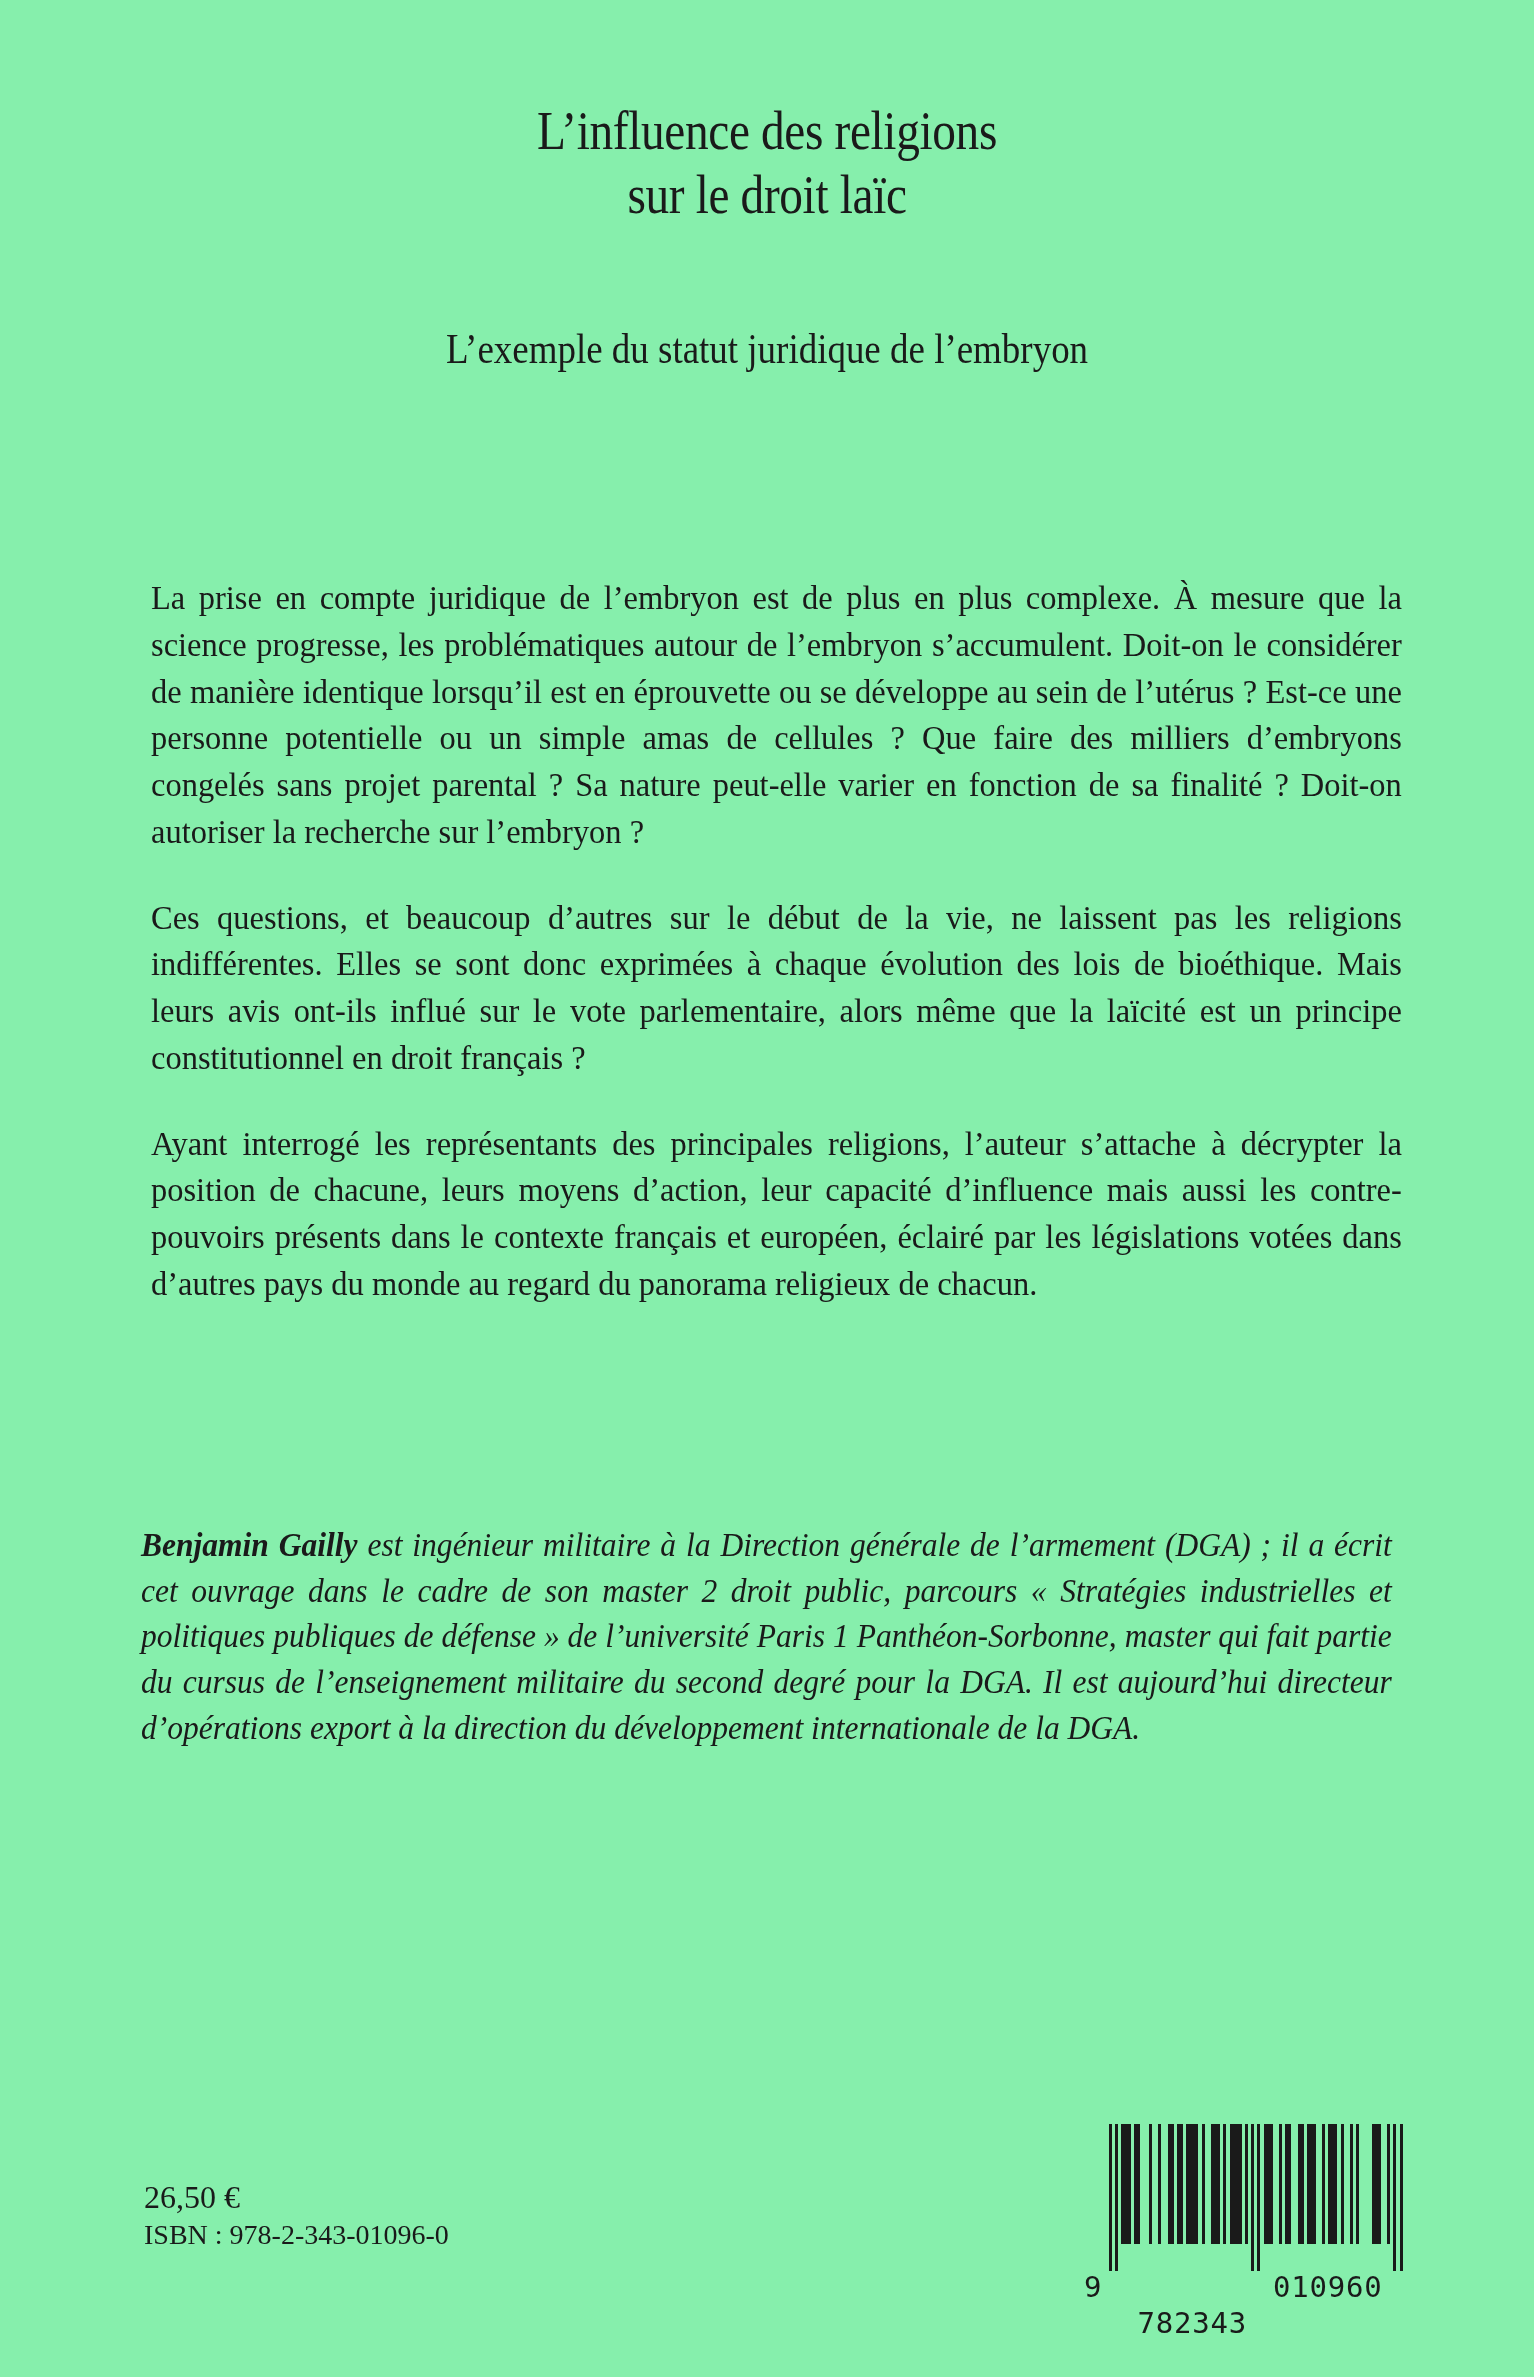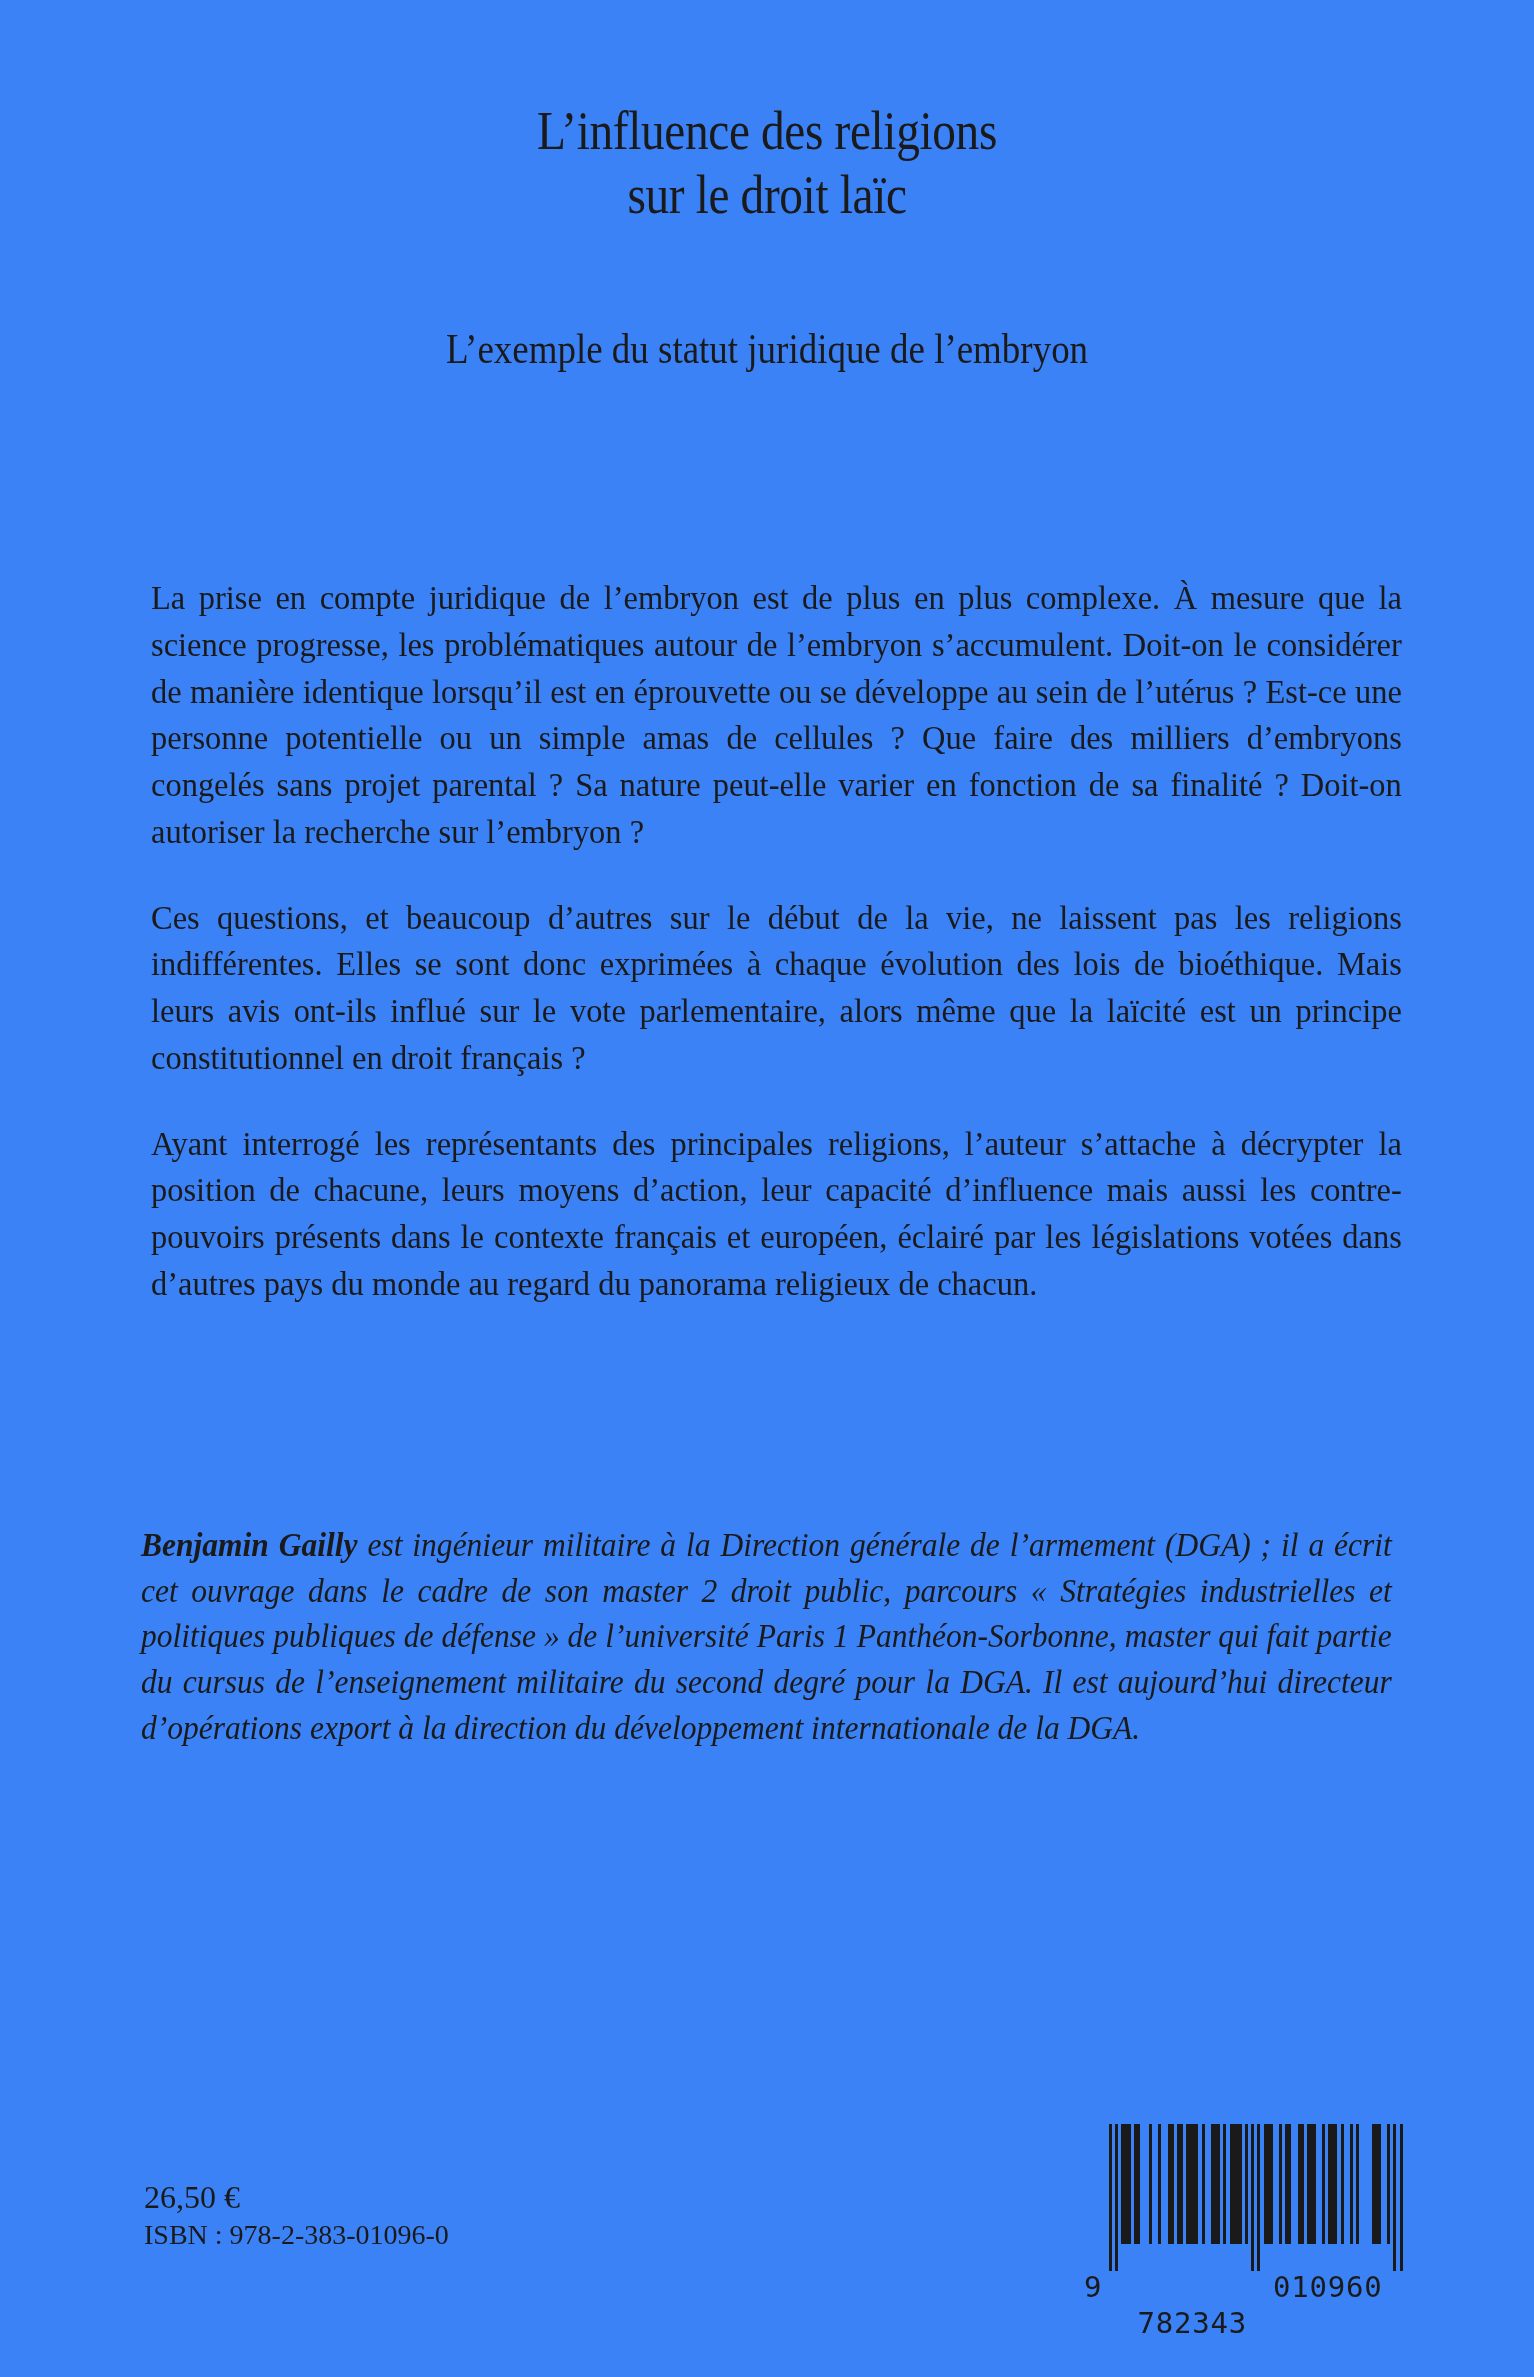--- a/index.html
+++ b/index.html
@@ -4,21 +4,21 @@
 <style>
   html, body {
     margin: 0;
     padding: 0;
     background: #ffffff;
   }
   .page {
     position: relative;
     width: 1534px;
     height: 2377px;
-    background: #3b82f6;
+    background: #86efac;
     font-family: "Liberation Serif", "DejaVu Serif", serif;
     color: #1a1a1a;
     overflow: hidden;
     box-sizing: border-box;
   }
 
   
   .title-block {
     position: absolute;
     left: 0;
@@ -180,21 +180,21 @@
     <p class="para">Ayant interrogé les représentants des principales religions, l’auteur s’attache à décrypter la position de chacune, leurs moyens d’action, leur capacité d’influence mais aussi les contre-pouvoirs présents dans le contexte français et européen, éclairé par les législations votées dans d’autres pays du monde au regard du panorama religieux de chacun.</p>
   </div>
 
   <div class="bio-block">
     <p class="bio"><span class="author-name">Benjamin Gailly</span><span> est ingénieur militaire à la Direction générale de l’armement (DGA) ; il a écrit cet ouvrage dans le cadre de son master 2 droit public, parcours « Stratégies industrielles et politiques publiques de défense » de l’université Paris 1 Panthéon-Sorbonne, master qui fait partie du cursus de l’enseignement militaire du second degré pour la DGA. Il est aujourd’hui directeur d’opérations export à la direction du développement internationale de la DGA.</span></p>
   </div>
 
 
   <div class="price-block">
     <p class="price">26,50 €</p>
-    <p class="isbn">ISBN : 978-2-383-01096-0</p>
+    <p class="isbn">ISBN : 978-2-343-01096-0</p>
   </div>
 
   <div class="barcode-wrap">
     <div class="barcode-bars" id="barcode-bars">
         <span class="guard" style="left: 0px; width: 3.1px;"></span>
         <span class="guard" style="left: 6.2px; width: 3.1px;"></span>
         <span class="norm" style="left: 12.4px; width: 9.3px;"></span>
         <span class="norm" style="left: 25px; width: 6.2px;"></span>
         <span class="norm" style="left: 40px; width: 3.1px;"></span>
         <span class="norm" style="left: 49px; width: 3.1px;"></span>

